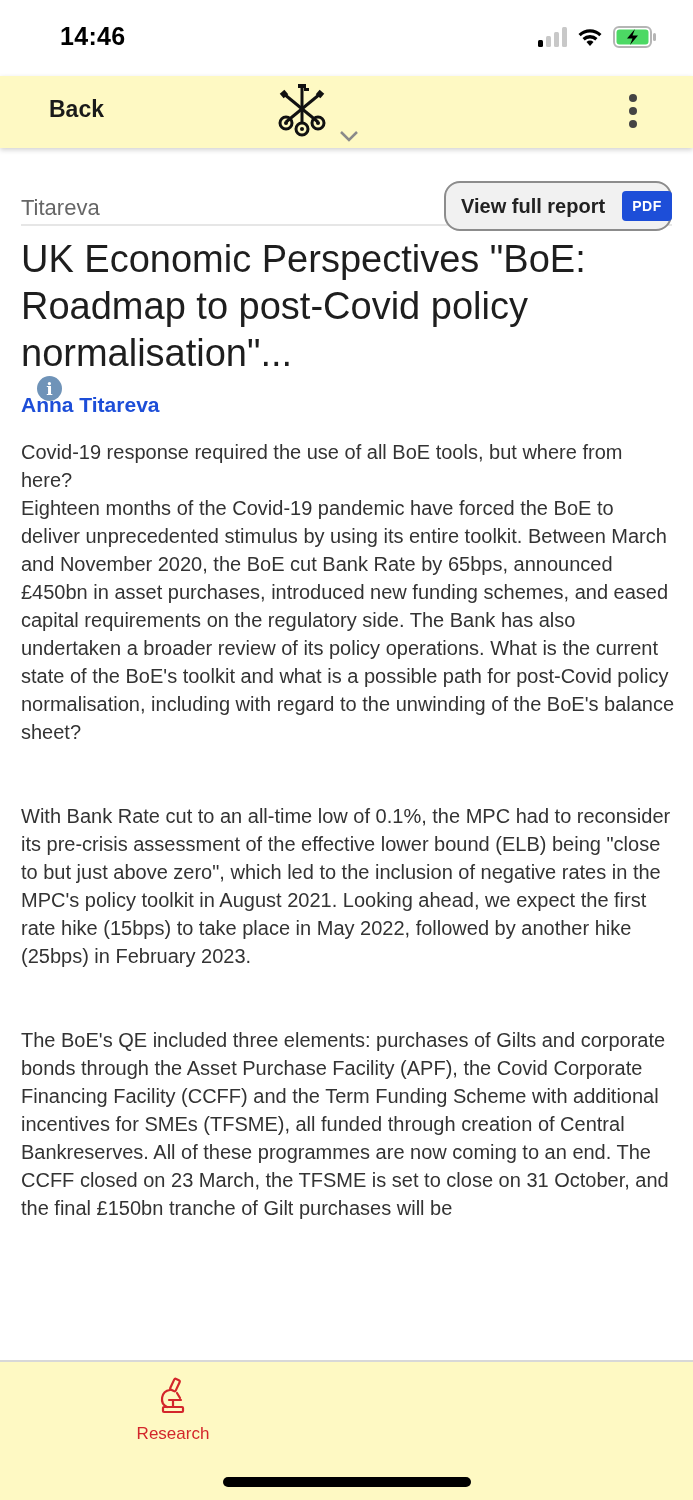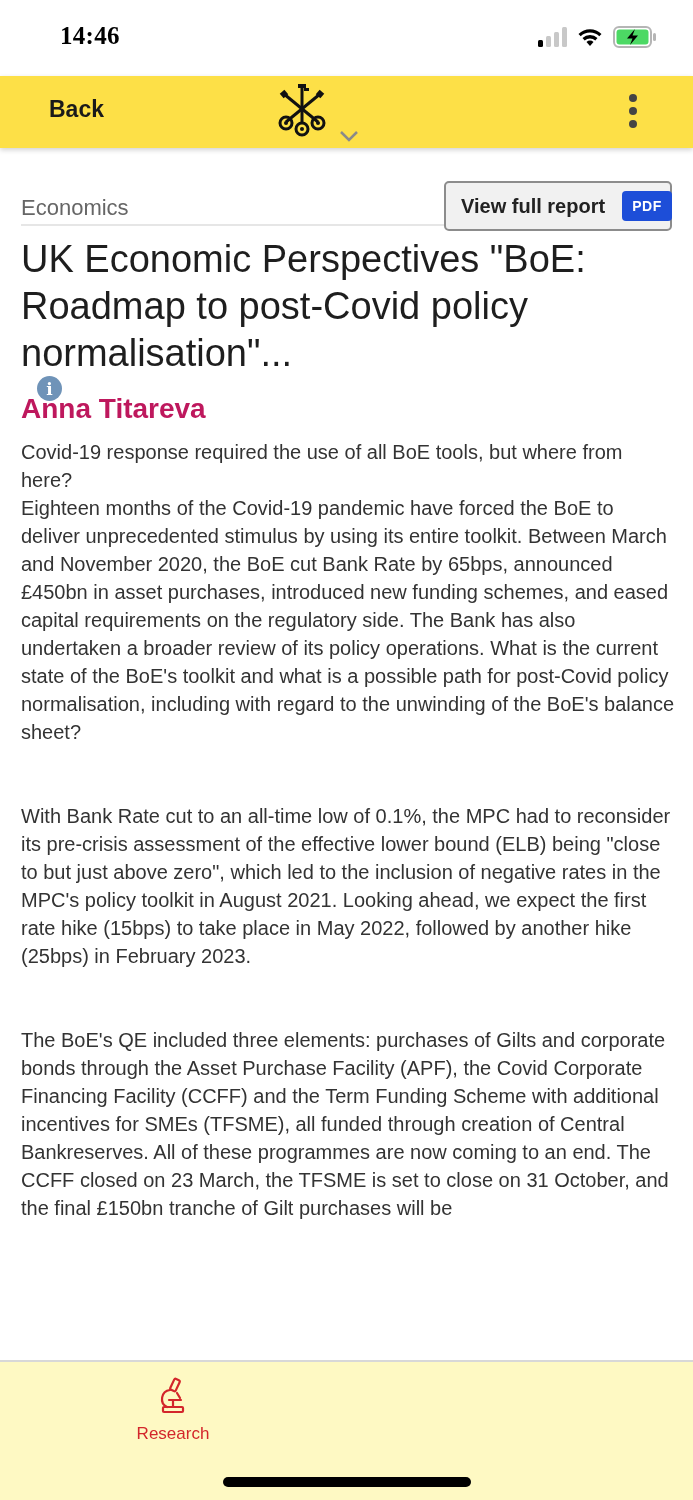--- a/index.html
+++ b/index.html
@@ -1,47 +1,47 @@
 <!DOCTYPE html>
 <html><head>
 <meta charset="utf-8">
 <style>
   * { box-sizing: border-box; margin: 0; padding: 0; }
   html, body { width: 693px; height: 1500px; overflow: hidden; background: #ffffff; }
   body { font-family: "Liberation Sans", "DejaVu Sans", sans-serif; color: #1c1c1c; position: relative; }
 
   
-  .status-bar { position: absolute; top: 0; left: 0; width: 693px; height: 76px; font-family: Liberation Serif, serif; }
+  .status-bar { position: absolute; top: 0; left: 0; width: 693px; height: 76px; }
   .status-time { position: absolute; left: 60px; top: 22px; font-size: 25px; font-weight: bold; color: #000; letter-spacing: 0.3px; }
   .status-icons { position: absolute; right: 36px; top: 26px; display: flex; align-items: center; gap: 10px; }
   .signal { display: flex; align-items: flex-end; gap: 3px; height: 20px; }
   .signal span { width: 5px; border-radius: 1.5px; background: #c8c8c8; }
   .signal span.on { background: #000; }
 
   
-  .nav-bar { position: absolute; top: 76px; left: 0; width: 693px; height: 72px; background: #fde047; box-shadow: 0 2px 5px rgba(0,0,0,0.18); z-index: 2; }
+  .nav-bar { position: absolute; top: 76px; left: 0; width: 693px; height: 72px; background: #fef9c3; box-shadow: 0 2px 5px rgba(0,0,0,0.18); z-index: 2; }
   .back-btn { position: absolute; left: 49px; top: 20px; font-size: 23px; font-weight: bold; color: #1a1a1a; cursor: pointer; }
   .logo { position: absolute; left: 276px; top: 6px; display: flex; align-items: center; }
   .logo-text { font-family: "Liberation Serif", "DejaVu Serif", serif; font-size: 49px; color: #d3262b; margin-left: 6px; line-height: 1; letter-spacing: -1px; }
   .logo-chevron { position: absolute; left: 339px; top: 54px; }
   .more-btn { position: absolute; right: 52px; top: 18px; width: 16px; height: 34px; display: flex; flex-direction: column; justify-content: space-between; align-items: center; cursor: pointer; }
   .more-btn span { width: 8px; height: 8px; border-radius: 50%; background: #444; }
 
   
   .content { position: absolute; top: 148px; left: 0; width: 693px; height: 1212px; overflow: hidden; }
   .category-row { position: absolute; top: 16px; left: 21px; right: 21px; height: 62px; border-bottom: 2px solid #e6e6e6; }
   .category { position: absolute; left: 0; top: 31px; font-size: 22px; color: #666; }
-  .report-btn { position: absolute; right: 0; top: 17px; width: 228px; height: 50px; border: 2px solid #8c8c8c; border-radius: 5px; background: #f1f1f1; display: flex; align-items: center; padding-left: 15px; cursor: pointer; }
+  .report-btn { position: absolute; right: 0; top: 17px; width: 228px; height: 50px; border: 2px solid #8c8c8c; border-radius: 16px; background: #f1f1f1; display: flex; align-items: center; padding-left: 15px; cursor: pointer; }
   .report-label { font-size: 20px; font-weight: bold; color: #222; }
   .pdf-badge { position: absolute; right: -2px; top: 8px; width: 50px; height: 30px; background: #1d4ed8; border-radius: 4px; color: #fff; font-size: 14px; font-weight: bold; display: flex; align-items: center; justify-content: center; letter-spacing: 0.5px; }
 
   .title { position: absolute; top: 88px; left: 21px; width: 660px; font-size: 38px; line-height: 47px; color: #1e1e1e; font-weight: normal; }
   .author-wrap { position: absolute; top: 228px; left: 21px; }
   .info-icon { position: absolute; left: 16px; top: 0; width: 25px; height: 25px; border-radius: 50%; background: #6f93b8; color: #fff; font-size: 17px; font-weight: bold; display: flex; align-items: center; justify-content: center; font-family: "DejaVu Serif", serif; cursor: pointer; }
-  .author { position: absolute; top: 17px; left: 0; white-space: nowrap; font-size: 28px; font-weight: bold; color: #be185d; }
+  .author { position: absolute; top: 17px; left: 0; white-space: nowrap; font-size: 21px; font-weight: bold; color: #1d4ed8; }
 
   .body-text { position: absolute; top: 290px; left: 21px; width: 656px; font-size: 20px; line-height: 28px; color: #333; }
   .body-text p { white-space: normal; }
   .body-text .gap { height: 56px; }
 
   
   .tab-bar { position: absolute; top: 1360px; left: 0; width: 693px; height: 168px; background: #fef9c3; border-top: 2px solid #d8d8d8; }
   .tab { position: absolute; top: 14px; width: 150px; display: flex; flex-direction: column; align-items: center; cursor: pointer; }
   .tab-research { left: 98px; }
   .tab-following { left: 444px; }
@@ -106,21 +106,21 @@
 
   <div class="more-btn">
     <span></span>
     <span></span>
     <span></span>
   </div>
 </div>
 
 <div class="content">
   <div class="category-row">
-    <div class="category">Economics</div>
+    <div class="category">Titareva</div>
     <div class="report-btn">
       <span class="report-label">View full report</span>
       <span class="pdf-badge">PDF</span>
     </div>
   </div>
 
   <h1 class="title">UK Economic Perspectives "BoE: Roadmap to post-Covid policy normalisation"...</h1>
 
   <div class="author-wrap">
     <div class="author">Anna Titareva</div>

